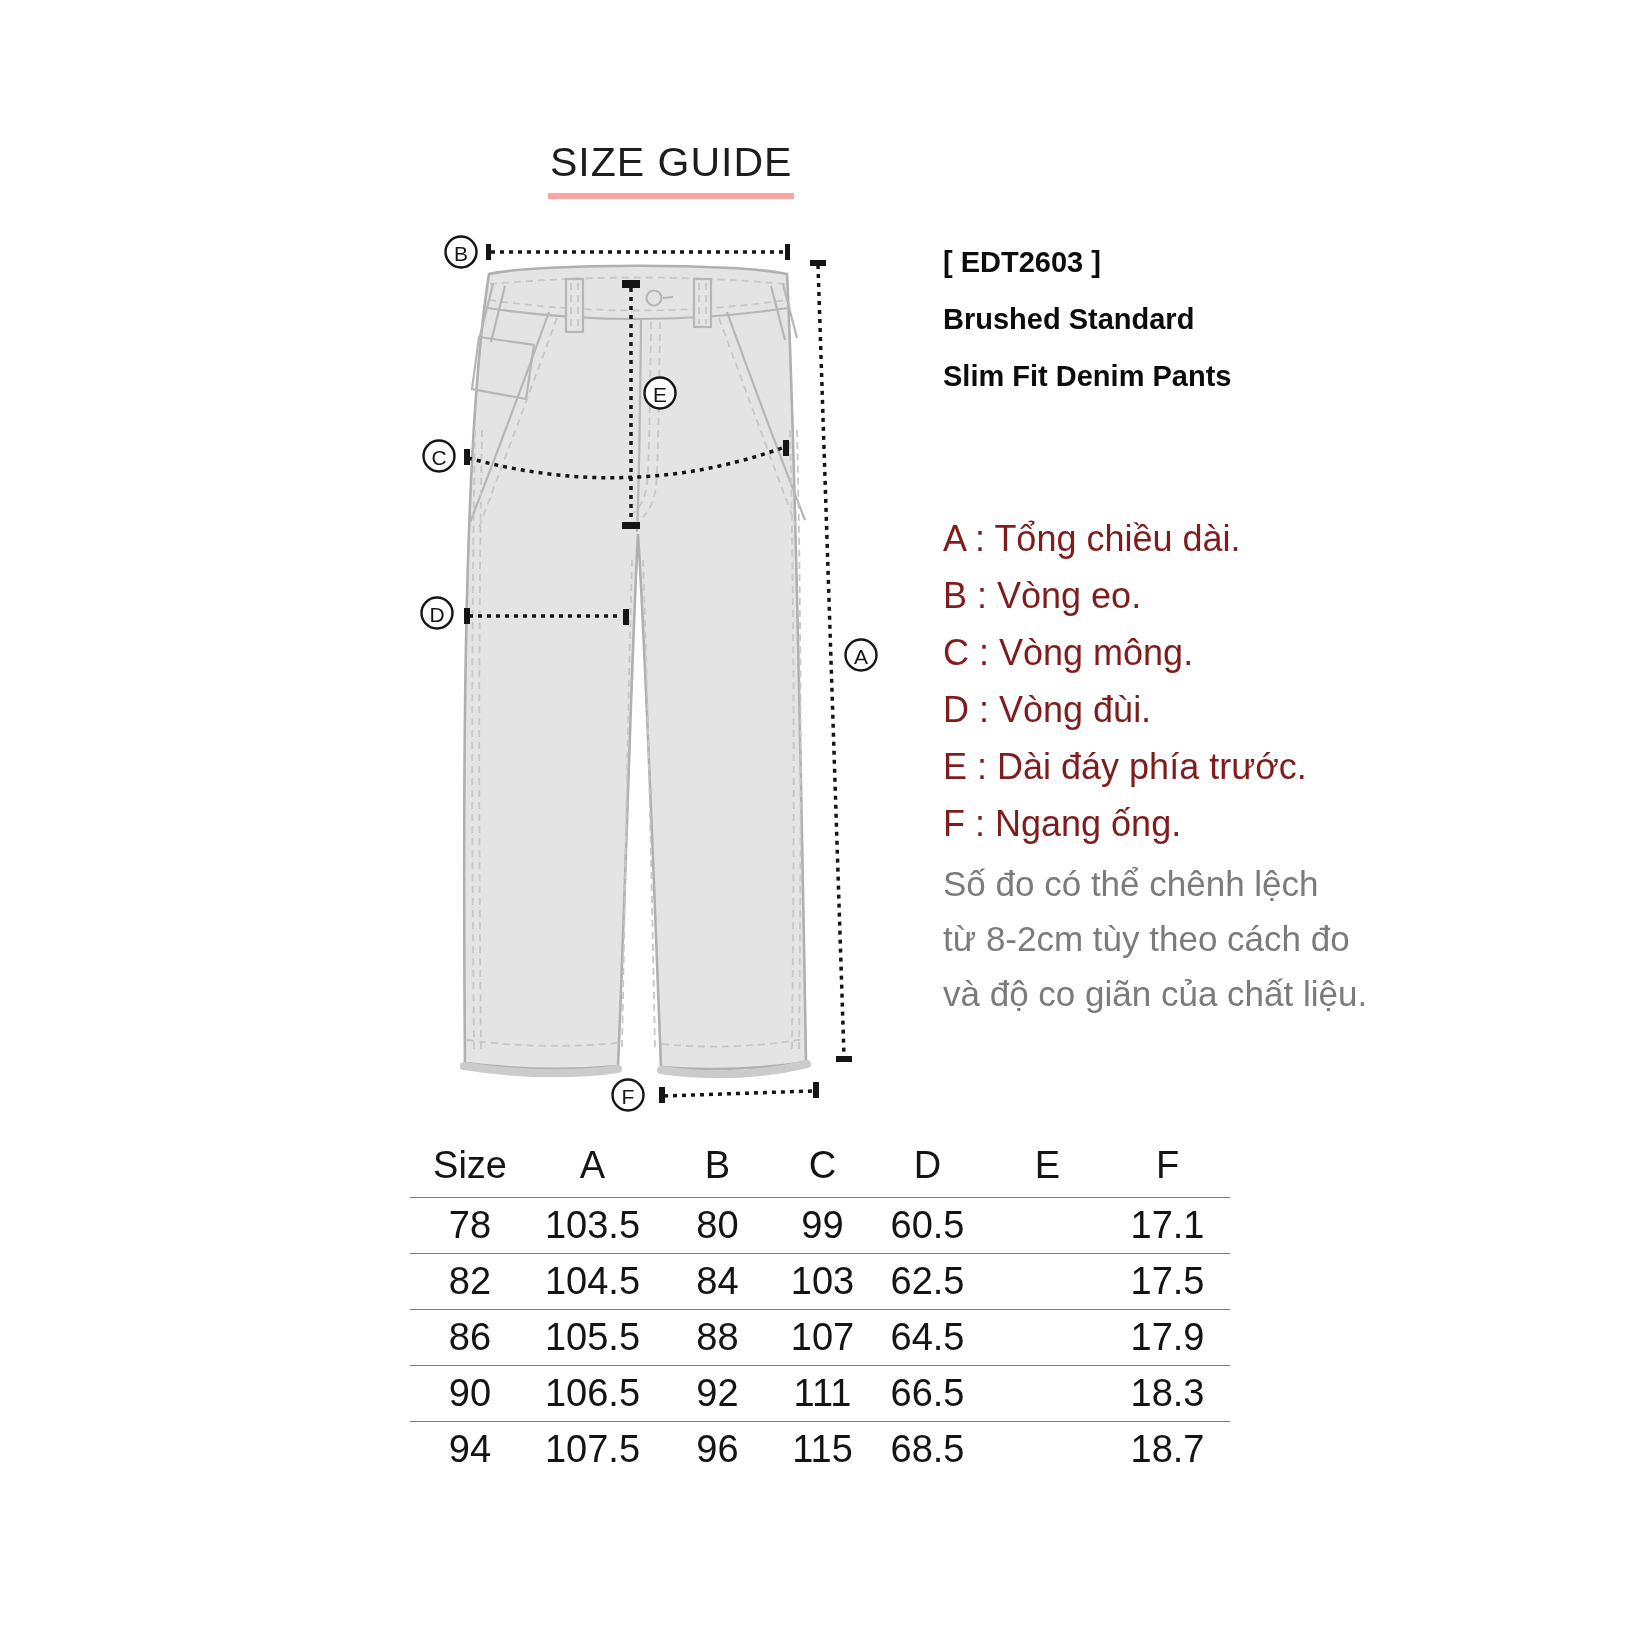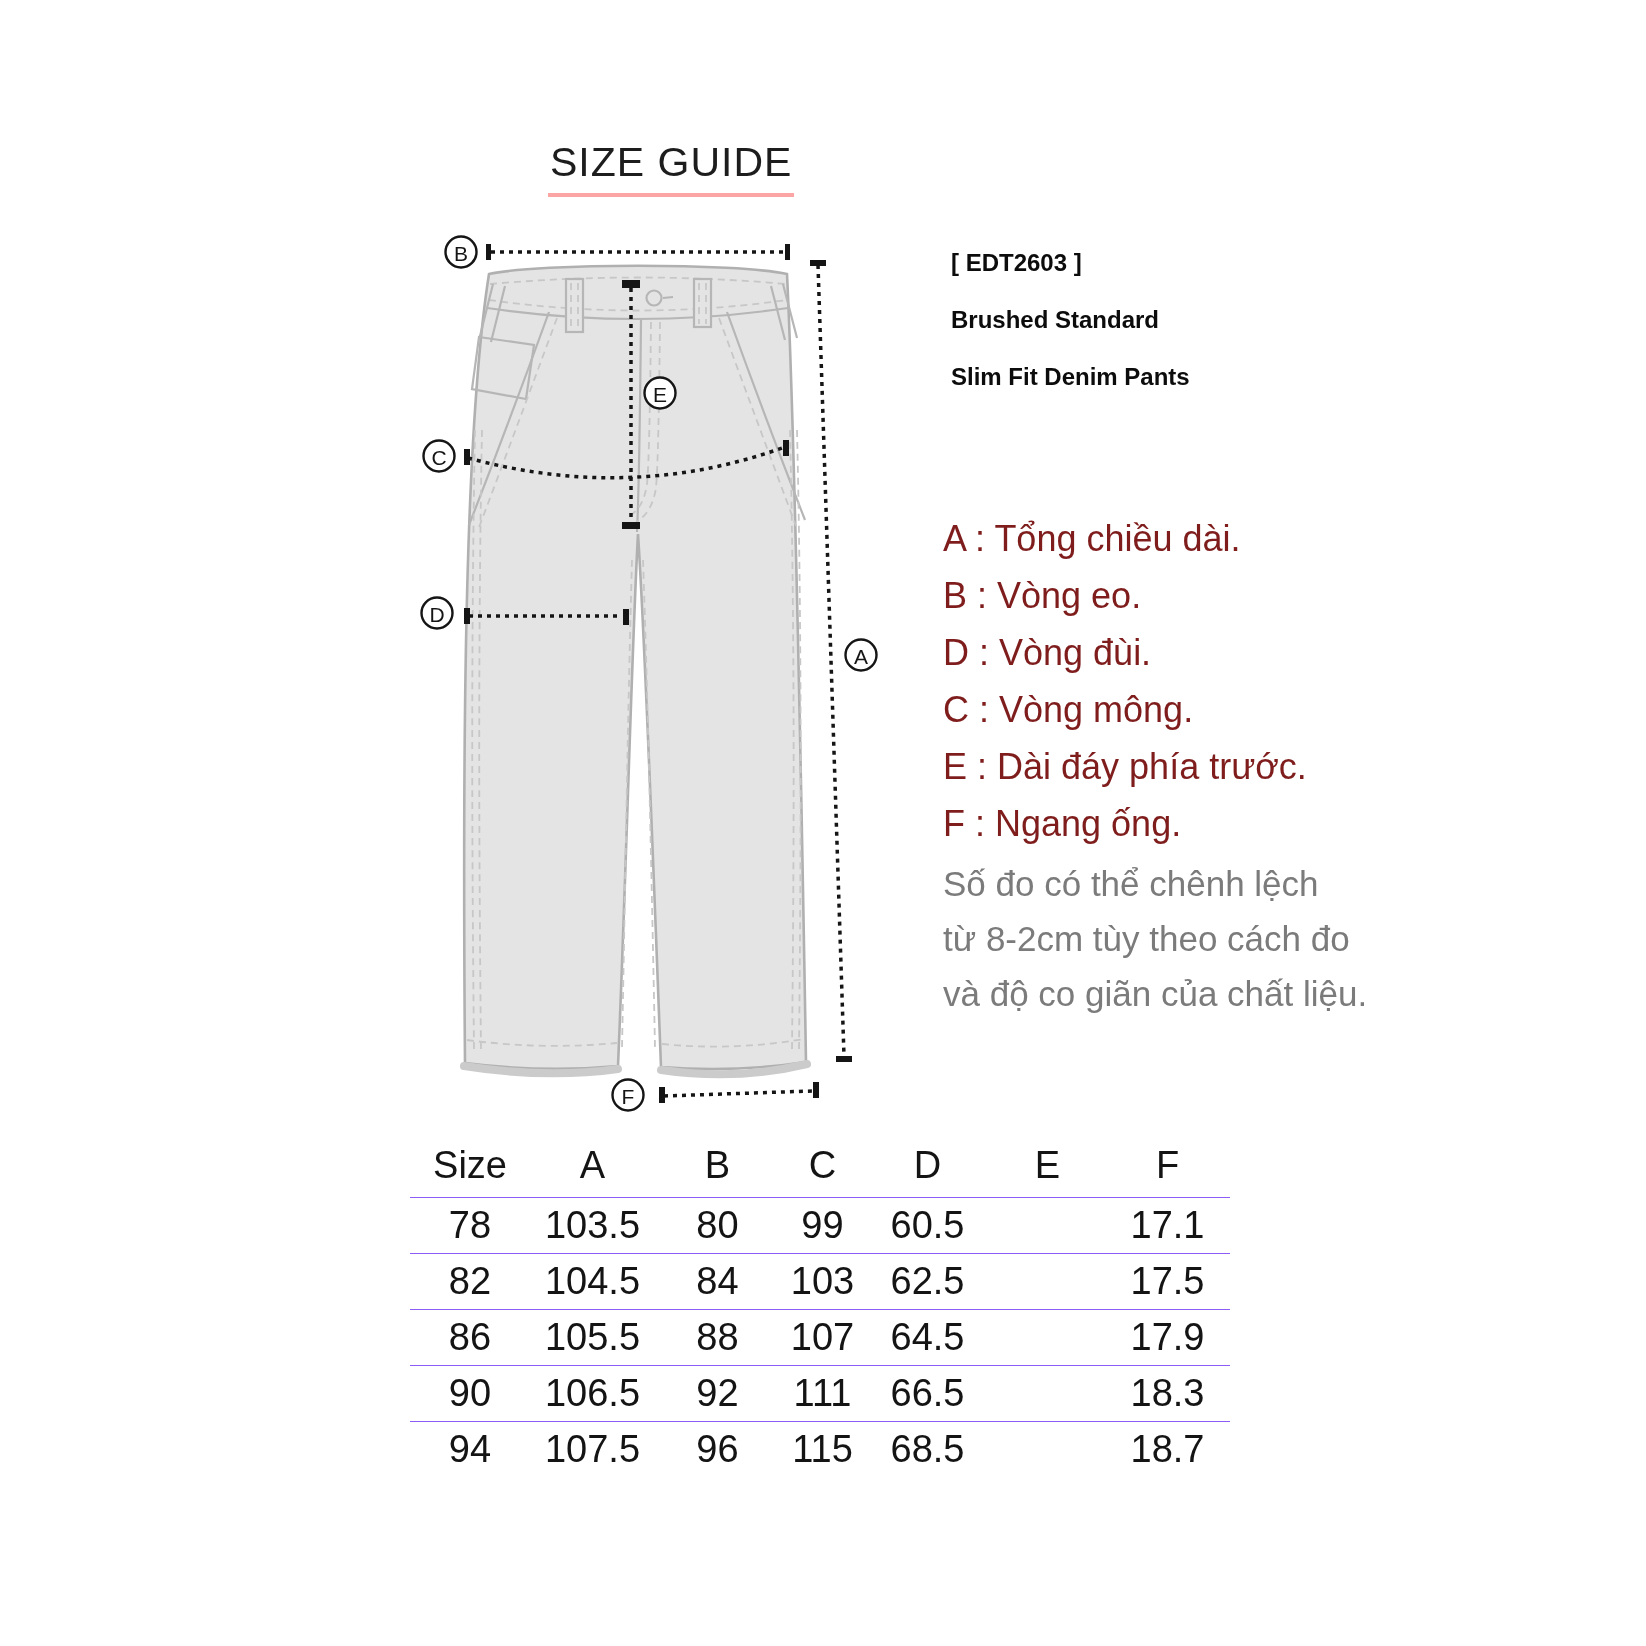--- a/index.html
+++ b/index.html
@@ -8,29 +8,29 @@
     width:1646px;height:1646px;
     background:#ffffff;
     font-family:"Liberation Sans","DejaVu Sans",sans-serif;
     overflow:hidden;
   }
   
   .title{
     position:absolute;left:548px;top:139px;
     font-size:41px;font-weight:400;letter-spacing:1px;
     color:#1d1d1d;
-    border-bottom:4px solid #fca5a5;
+    border-bottom:6px solid #fca5a5;
     padding:0 2px 7px 2px;
     white-space:nowrap;
   }
   
   .product{
     position:absolute;left:943px;top:234px;
-    font-size:24px;font-weight:bold;line-height:57px;
-    color:#0c0c0c;white-space:nowrap;margin-left:8px;
+    font-size:29px;font-weight:bold;line-height:57px;
+    color:#0c0c0c;white-space:nowrap;
   }
   .legend{
     position:absolute;left:943px;top:510px;
     font-size:36px;font-weight:400;line-height:57px;
     color:#7f1d1d;white-space:nowrap;
   }
   .note{
     position:absolute;left:943px;top:856px;
     font-size:35px;line-height:55px;
     color:#7b7b7b;white-space:nowrap;
@@ -75,22 +75,22 @@
 
   <div class="product">
     <div>[ EDT2603 ]</div>
     <div>Brushed Standard</div>
     <div>Slim Fit Denim Pants</div>
   </div>
 
   <div class="legend">
     <div>A : Tổng chiều dài.</div>
     <div>B : Vòng eo.</div>
+    <div>C : Vòng mông.</div>
     <div>D : Vòng đùi.</div>
-    <div>C : Vòng mông.</div>
     <div>E : Dài đáy phía trước.</div>
     <div>F : Ngang ống.</div>
   </div>
 
   <div class="note">
     <div>Số đo có thể chênh lệch</div>
     <div>từ 8-2cm tùy theo cách đo</div>
     <div>và độ co giãn của chất liệu.</div>
   </div>
 

